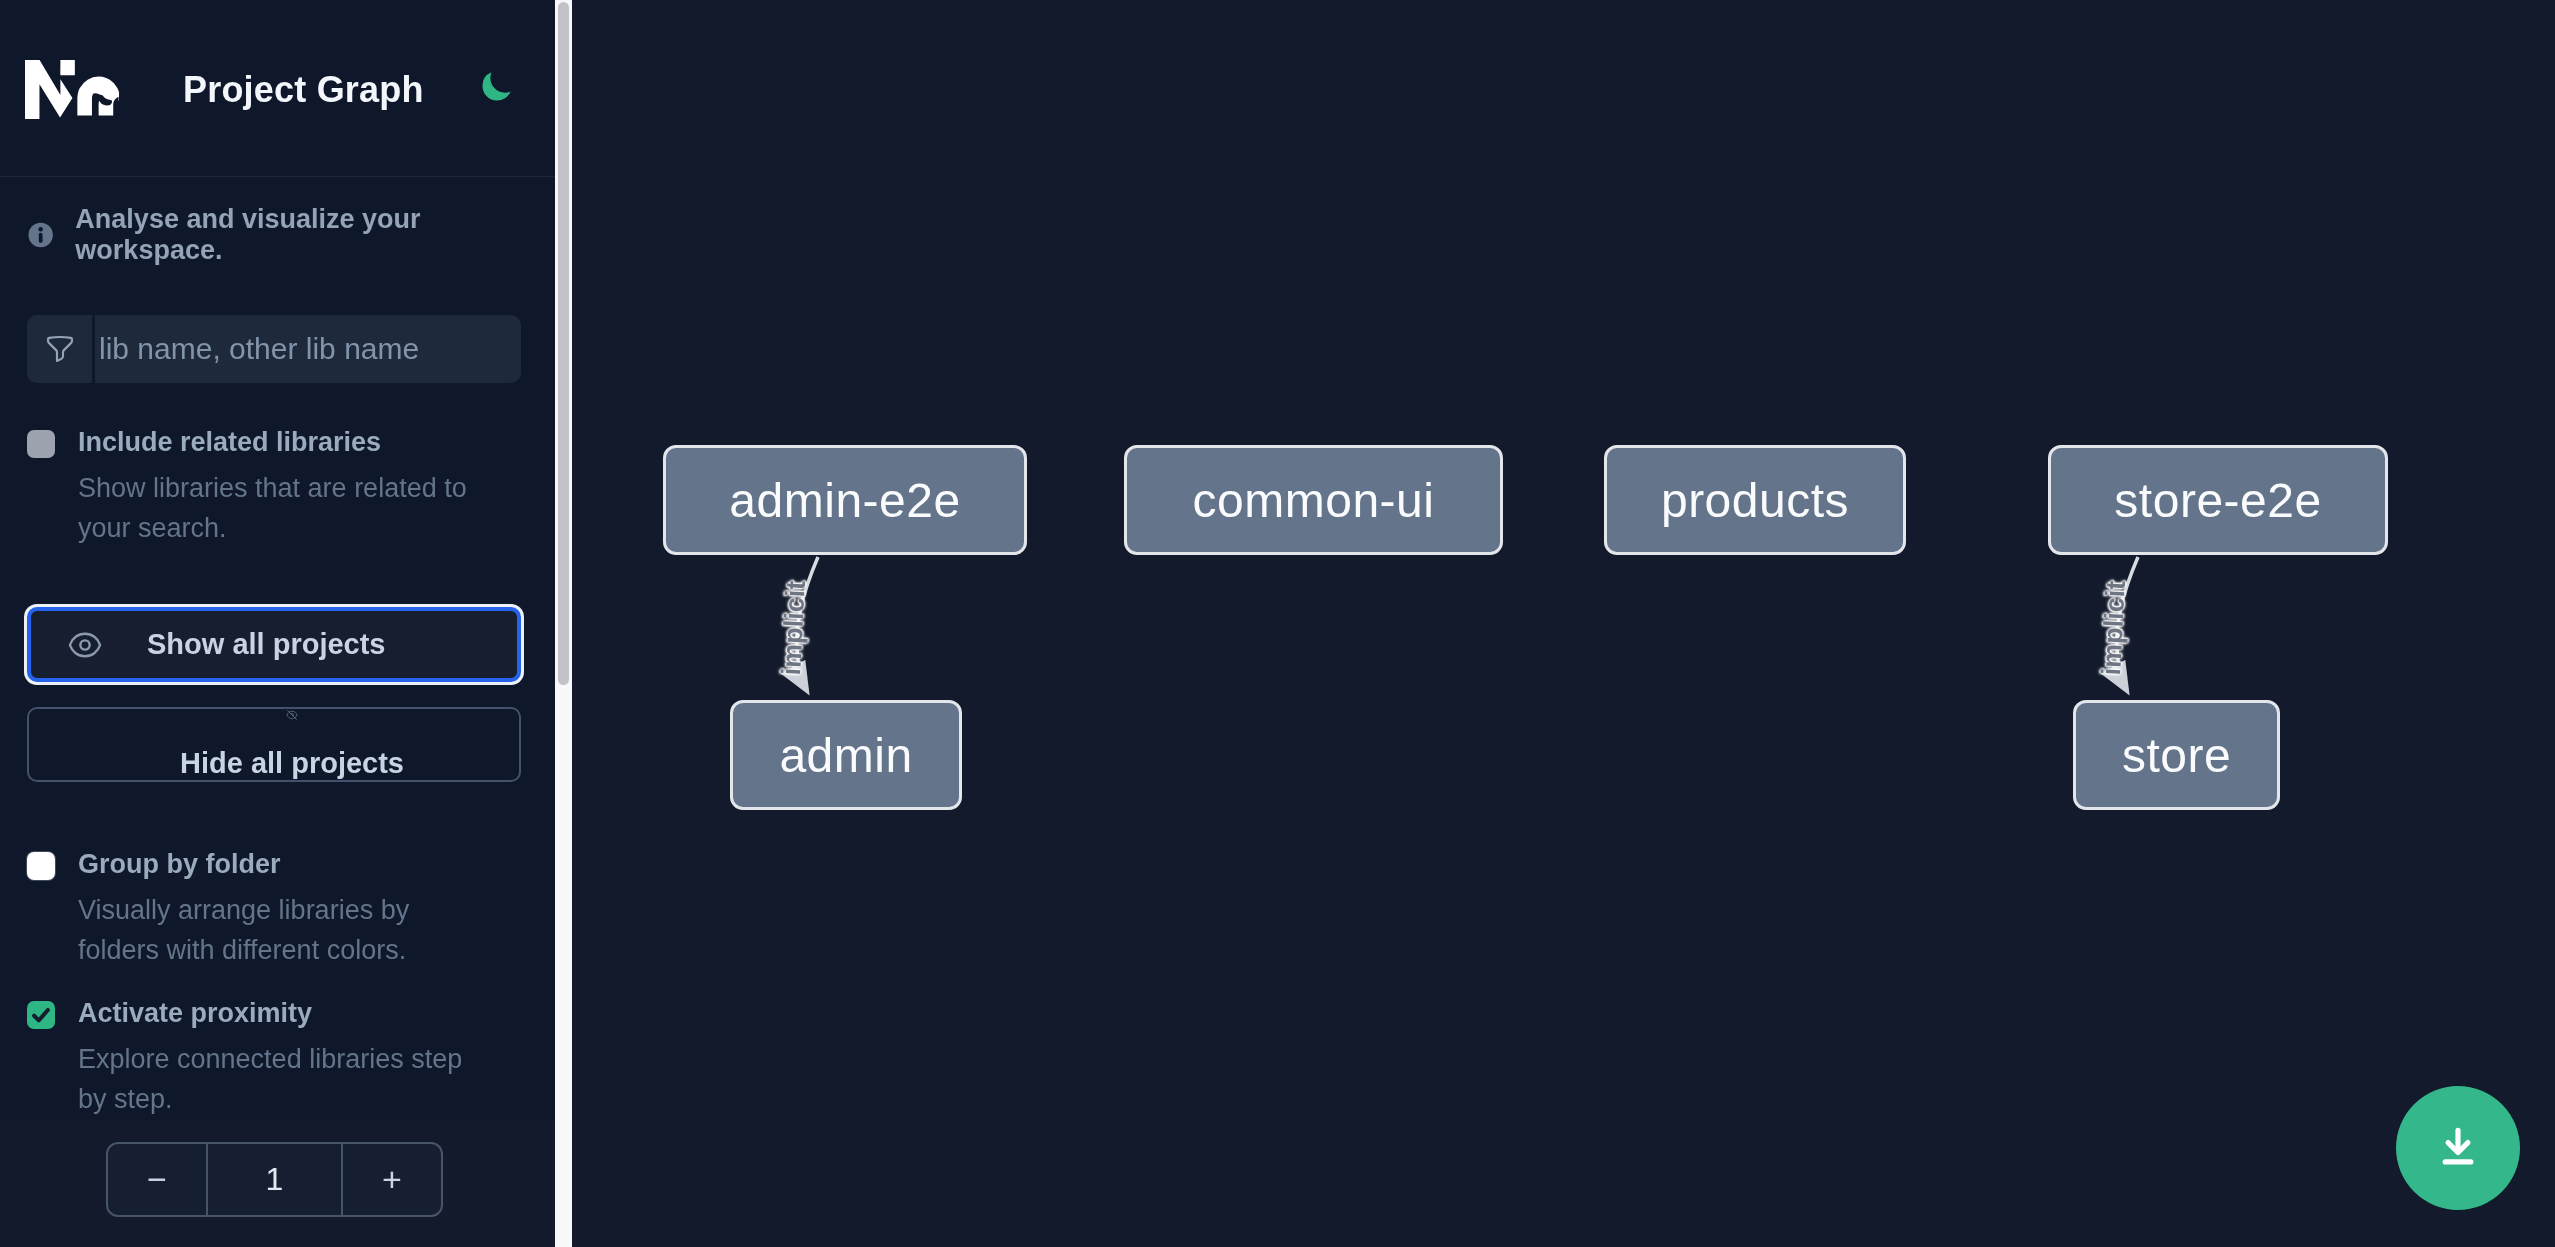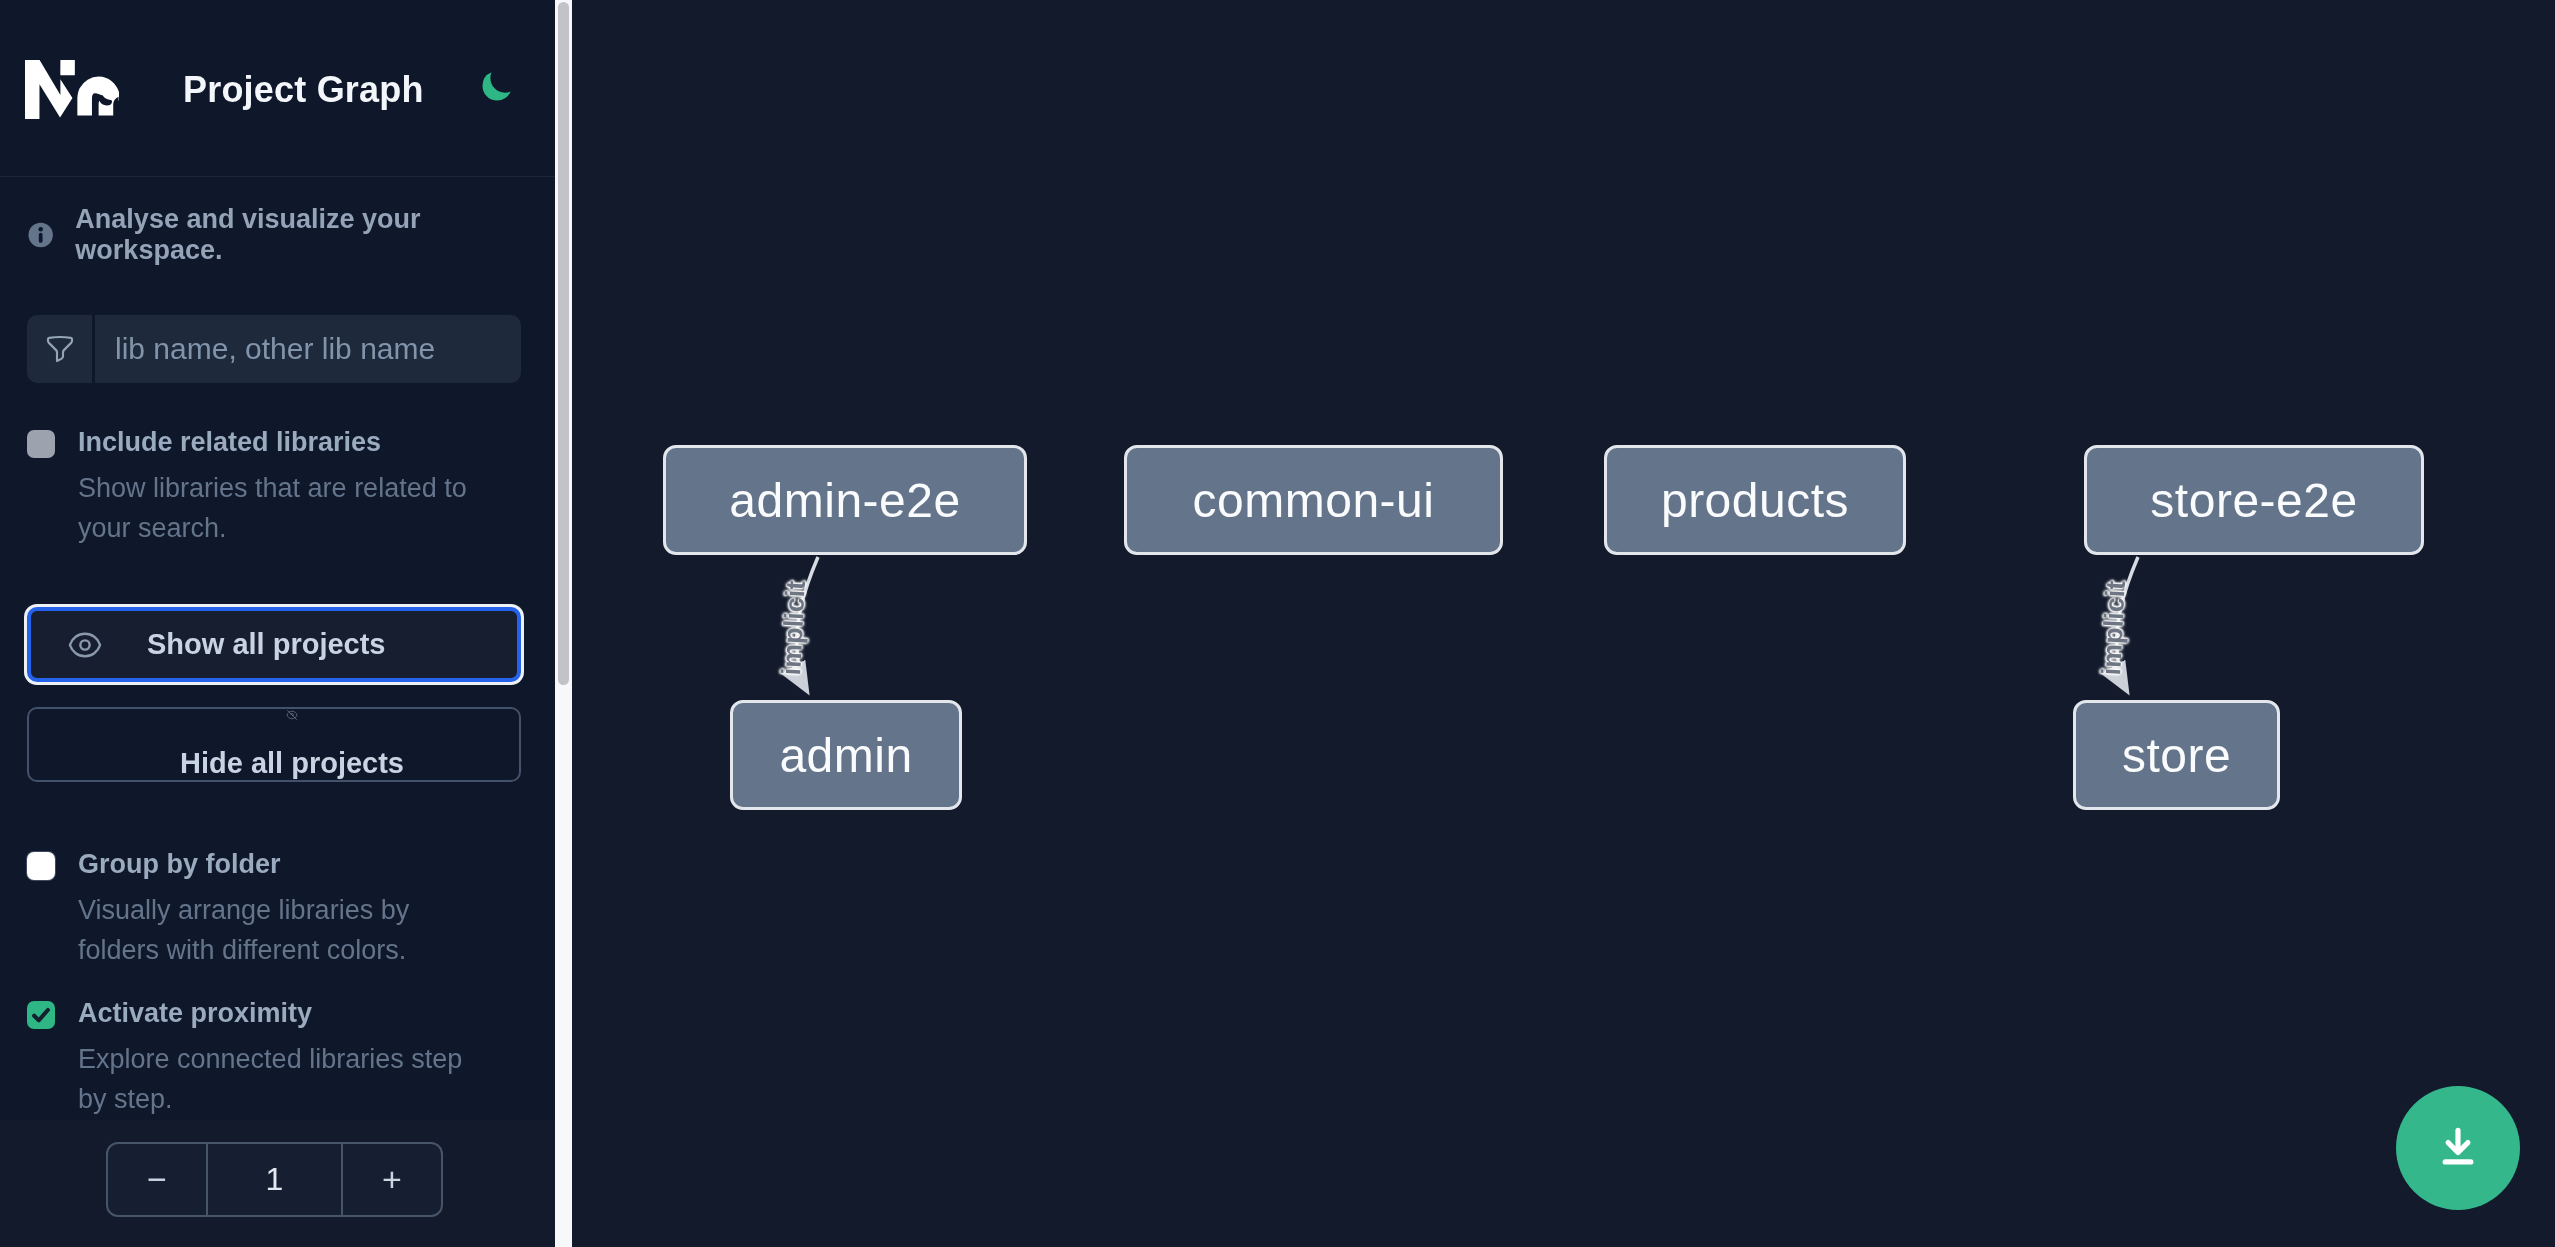--- a/index.html
+++ b/index.html
@@ -21,21 +21,21 @@
   .info-row { position:absolute; left:28px; top:204px; width:500px; display:flex;
               align-items:center; gap:22px; }
   .info-row .txt { font-size:27px; font-weight:600; color:#94a3b8; }
 
   .filter-box { position:absolute; left:27px; top:315px; width:494px; height:68px;
                 background:#1e293b; border-radius:10px; display:flex; overflow:hidden; }
   .filter-icon-cell { width:68px; display:flex; align-items:center; justify-content:center;
                       border-right:3px solid #0f172a; }
   .filter-input { flex:1; background:transparent; border:none; outline:none;
                   font-family:"Liberation Sans", sans-serif;
-                  font-size:30px; color:#0ea5e9; padding:0 20px; }
+                  font-size:30px; color:#0ea5e9; padding:0 4px; }
   .filter-input::placeholder { color:#8294ab; opacity:1; }
 
   .opt { position:absolute; left:27px; width:500px; }
   .opt .box { position:absolute; left:0; top:3px; width:28px; height:28px; border-radius:7px; }
   .box.gray  { background:#9ca3af; }
   .box.white { background:#ffffff; box-shadow:0 0 0 1px rgba(100,116,139,.55); }
   .box.green { background:#2fb685; display:flex; align-items:center; justify-content:center; }
   .opt .lbl  { position:absolute; left:51px; top:0; font-size:27px; font-weight:700;
                color:#9aaabf; white-space:nowrap; }
   .opt .desc { position:absolute; left:51px; top:41px; width:416px; font-size:27px;
@@ -175,21 +175,21 @@
       <path d="M 246 557 C 231 592, 221 626, 226 660 C 228 675, 231 684, 235 691" fill="none" stroke="#d7dbe2" stroke-width="3.5" marker-end="url(#arrow)"></path>
       <path d="M 1566 557 C 1551 592, 1541 626, 1546 660 C 1548 675, 1551 684, 1555 691" fill="none" stroke="#d7dbe2" stroke-width="3.5" marker-end="url(#arrow)"></path>
     </svg>
 
     <div class="edge-label" style="left:222px; top:628px;">implicit</div>
     <div class="edge-label" style="left:1542px; top:628px;">implicit</div>
 
     <div class="gnode" style="left:91px;   top:445px; width:364px;">admin-e2e</div>
     <div class="gnode" style="left:1032px; top:445px; width:302px;">products</div>
     <div class="gnode" style="left:552px;  top:445px; width:379px;">common-ui</div>
-    <div class="gnode" style="left:1512px; top:445px; width:340px;">store-e2e</div>
+    <div class="gnode" style="left:1476px; top:445px; width:340px;">store-e2e</div>
     <div class="gnode" style="left:158px;  top:700px; width:232px;">admin</div>
     <div class="gnode" style="left:1501px; top:700px; width:207px;">store</div>
 
     <div class="fab">
       <svg width="54" height="54" viewBox="0 0 24 24">
         <g fill="none" stroke="#ffffff" stroke-width="2.3" stroke-linecap="round" stroke-linejoin="round">
           <path d="M12 4.2 V 13.6"></path>
           <path d="M7.6 9.6 12 14 16.4 9.6"></path>
           <path d="M6.3 18.2 H 17.7"></path>
         </g>

